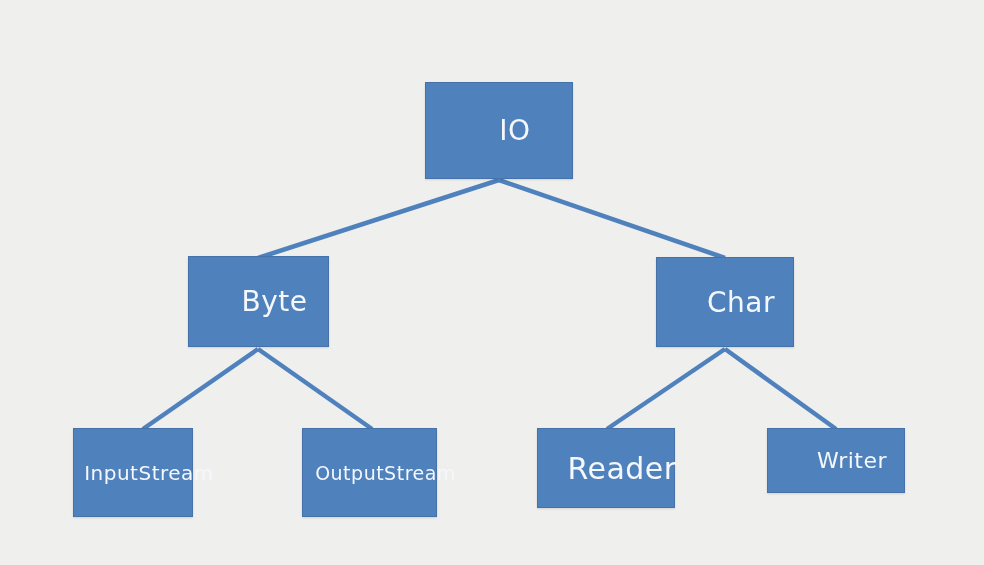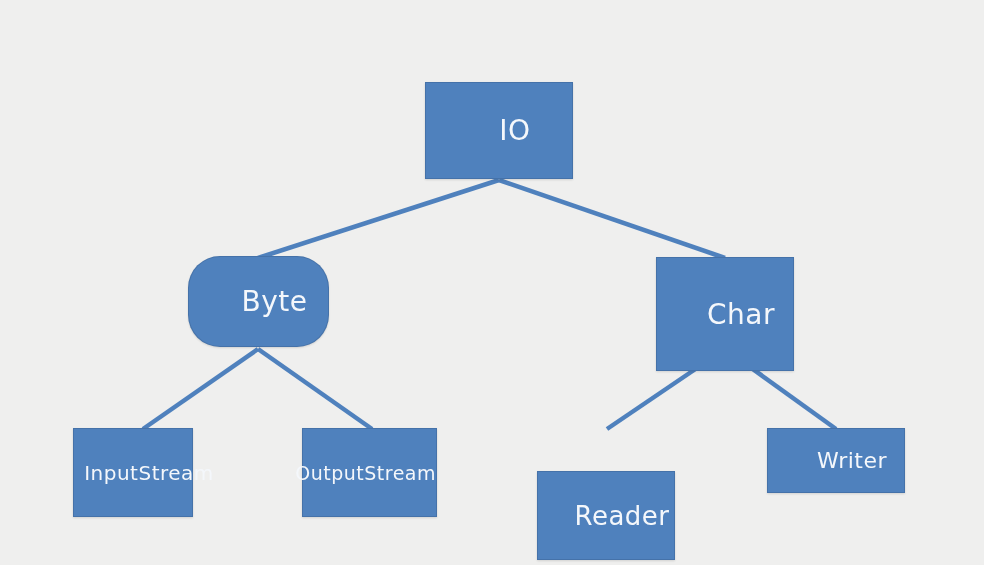--- a/index.html
+++ b/index.html
@@ -33,25 +33,25 @@
     color: #f4f7fb;
     display: flex;
     align-items: center;
     justify-content: center;
     text-align: center;
     letter-spacing: 0.5px;
     box-shadow: 0 1px 2px rgba(0,0,0,0.12);
     padding-left: 32px;
   }
   .node-io          { left: 425px; top:  82px; width: 148px; height: 97px; font-size: 28px; }
-  .node-byte        { left: 188px; top: 256px; width: 141px; height: 91px; font-size: 28px; border-radius: 32px; }
-  .node-char        { left: 656px; top: 257px; width: 138px; height: 114px; font-size: 28px; }
+  .node-byte        { left: 188px; top: 256px; width: 141px; height: 91px; font-size: 28px; }
+  .node-char        { left: 656px; top: 257px; width: 138px; height: 90px; font-size: 28px; }
   .node-inputstream { left:  73px; top: 428px; width: 120px; height: 89px; font-size: 20px; }
-  .node-outputstream{ left: 302px; top: 428px; width: 135px; height: 89px; font-size: 19px; justify-content: flex-end; }
-  .node-reader      { left: 537px; top: 428px; width: 138px; height: 89px; font-size: 26px; margin-top: 43px; }
+  .node-outputstream{ left: 302px; top: 428px; width: 135px; height: 89px; font-size: 19px; }
+  .node-reader      { left: 537px; top: 428px; width: 138px; height: 80px; font-size: 30px; }
   .node-writer      { left: 767px; top: 428px; width: 138px; height: 65px; font-size: 22px; }
 </style>
 </head>
 <body>
 
 <div class="canvas">
 
   <svg class="connectors" viewBox="0 0 984 565" xmlns="http://www.w3.org/2000/svg">
     <line x1="499" y1="180" x2="258" y2="258"></line>
     <line x1="499" y1="180" x2="725" y2="258"></line>

